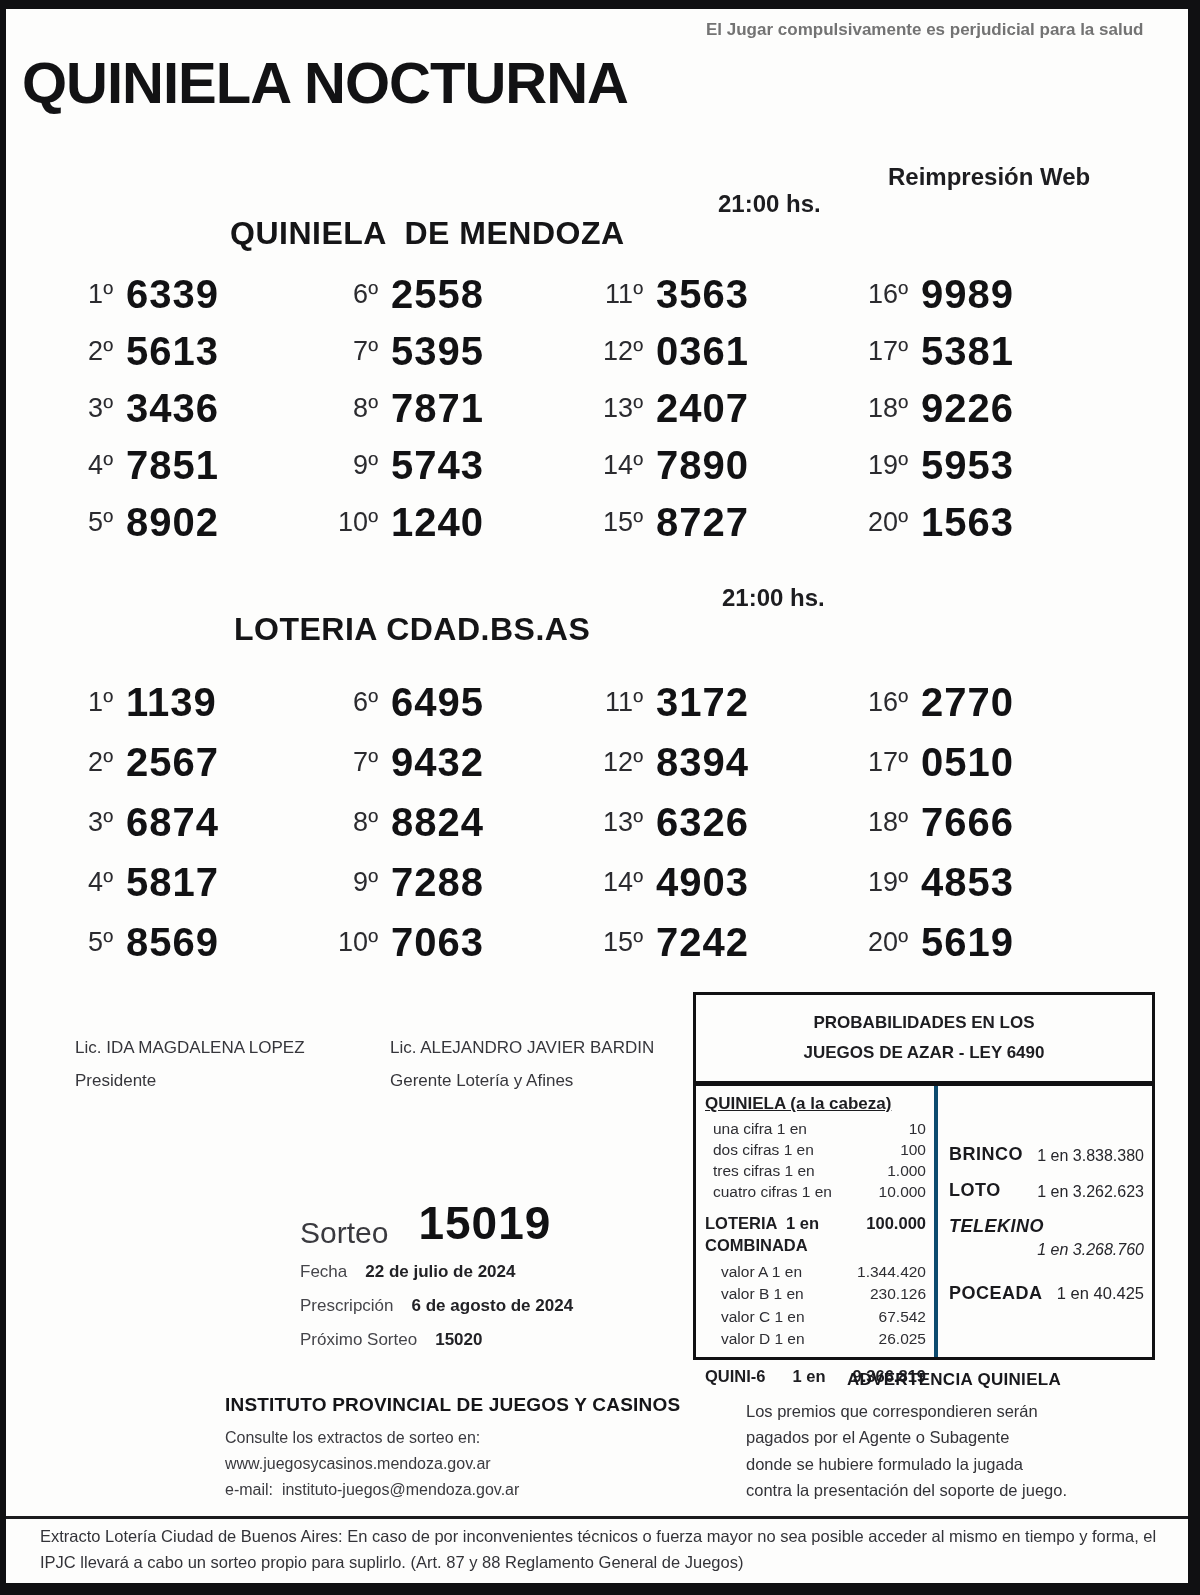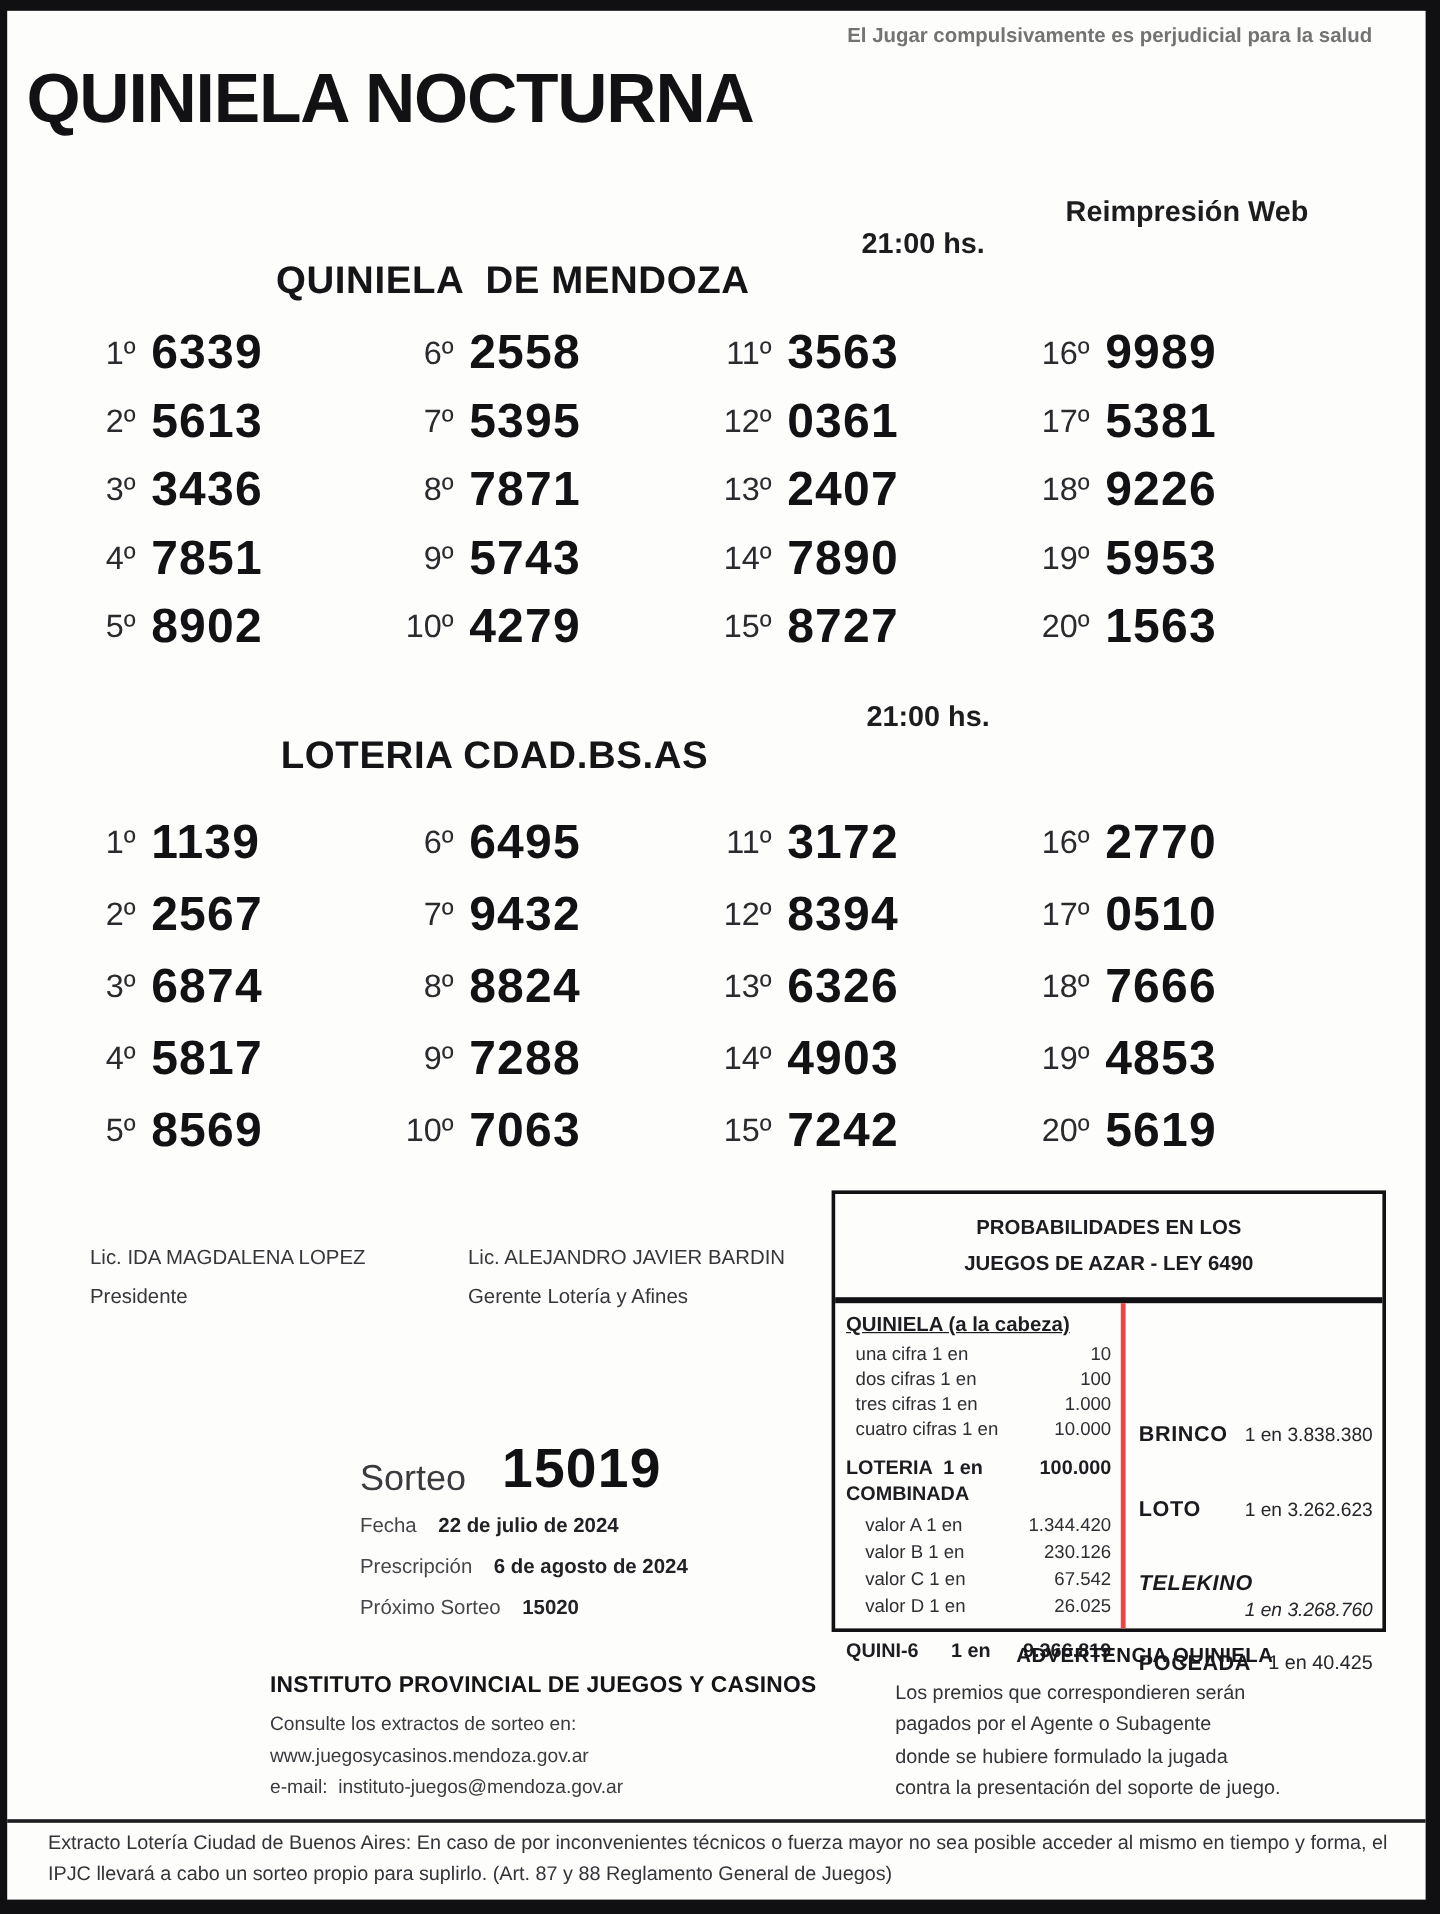--- a/index.html
+++ b/index.html
@@ -53,30 +53,30 @@
   .meta-val{font-weight:bold;color:#222226;margin-left:18px;white-space:pre;}
   .m-fecha{top:1262px;}
   .m-presc{top:1296px;}
   .m-prox{top:1330px;}
 
   
   .prob{position:absolute;left:693px;top:992px;width:462px;height:368px;border:3px solid #111113;box-sizing:border-box;}
   .prob-head{height:86px;border-bottom:5px solid #111113;display:flex;flex-direction:column;align-items:center;justify-content:center;
     font-size:17px;font-weight:bold;color:#1d1d21;line-height:1.75;}
   .prob-body{display:flex;height:calc(100% - 91px);}
-  .prob-left{width:242px;flex-shrink:0;border-right:4px solid #ef4444;box-sizing:border-box;padding:8px 8px 0 9px;}
+  .prob-left{width:242px;flex-shrink:0;border-right:4px solid #0c4a6e;box-sizing:border-box;padding:8px 8px 0 9px;}
   .prob-right{flex:1;box-sizing:border-box;padding:58px 8px 0 11px;}
   .q-head{font-size:17px;font-weight:bold;text-decoration:underline;color:#1d1d21;margin-bottom:5px;}
   .prow{display:flex;justify-content:space-between;font-size:15.5px;color:#2e2e33;line-height:1.35;padding-left:8px;}
   .loteria-row{display:flex;justify-content:space-between;font-size:16.5px;font-weight:bold;color:#1d1d21;margin-top:11px;}
   .loteria-row .plabel{white-space:pre;}
   .comb-head{font-size:16.5px;font-weight:bold;color:#1d1d21;margin:3px 0 6px 0;}
   .comb-rows .prow{padding-left:16px;line-height:1.45;}
   .quini-row{display:flex;justify-content:space-between;font-size:16.5px;font-weight:bold;color:#1d1d21;margin-top:16px;}
-  .game{display:flex;justify-content:space-between;align-items:flex-end;margin-bottom:15px;margin-top:41px;}
+  .game{display:flex;justify-content:space-between;align-items:flex-end;margin-bottom:15px;}
   .game .g-name{font-size:18px;font-weight:bold;color:#1a1a1e;letter-spacing:.5px;}
   .game .g-val{font-size:16px;color:#26262b;}
   .game.stacked{flex-direction:column;align-items:stretch;margin-bottom:22px;font-style:italic;}
   .game.stacked .g-val{text-align:right;margin-top:4px;}
   .game.poceada{align-items:center;margin-top:24px;}
   .game.poceada .g-val{font-size:16.5px;}
 
   
   .inst{position:absolute;left:225px;top:1394px;}
   .inst-name{font-size:19px;font-weight:bold;color:#151518;margin-bottom:9px;letter-spacing:.2px;}
@@ -142,21 +142,21 @@
         <div class="rcell">
           <span class="rpos">8º</span>
           <span class="rnum">7871</span>
         </div>
         <div class="rcell">
           <span class="rpos">9º</span>
           <span class="rnum">5743</span>
         </div>
         <div class="rcell">
           <span class="rpos">10º</span>
-          <span class="rnum">4279</span>
+          <span class="rnum">1240</span>
         </div>
       </div>
       <div class="rcol">
         <div class="rcell">
           <span class="rpos">11º</span>
           <span class="rnum">3563</span>
         </div>
         <div class="rcell">
           <span class="rpos">12º</span>
           <span class="rnum">0361</span>

